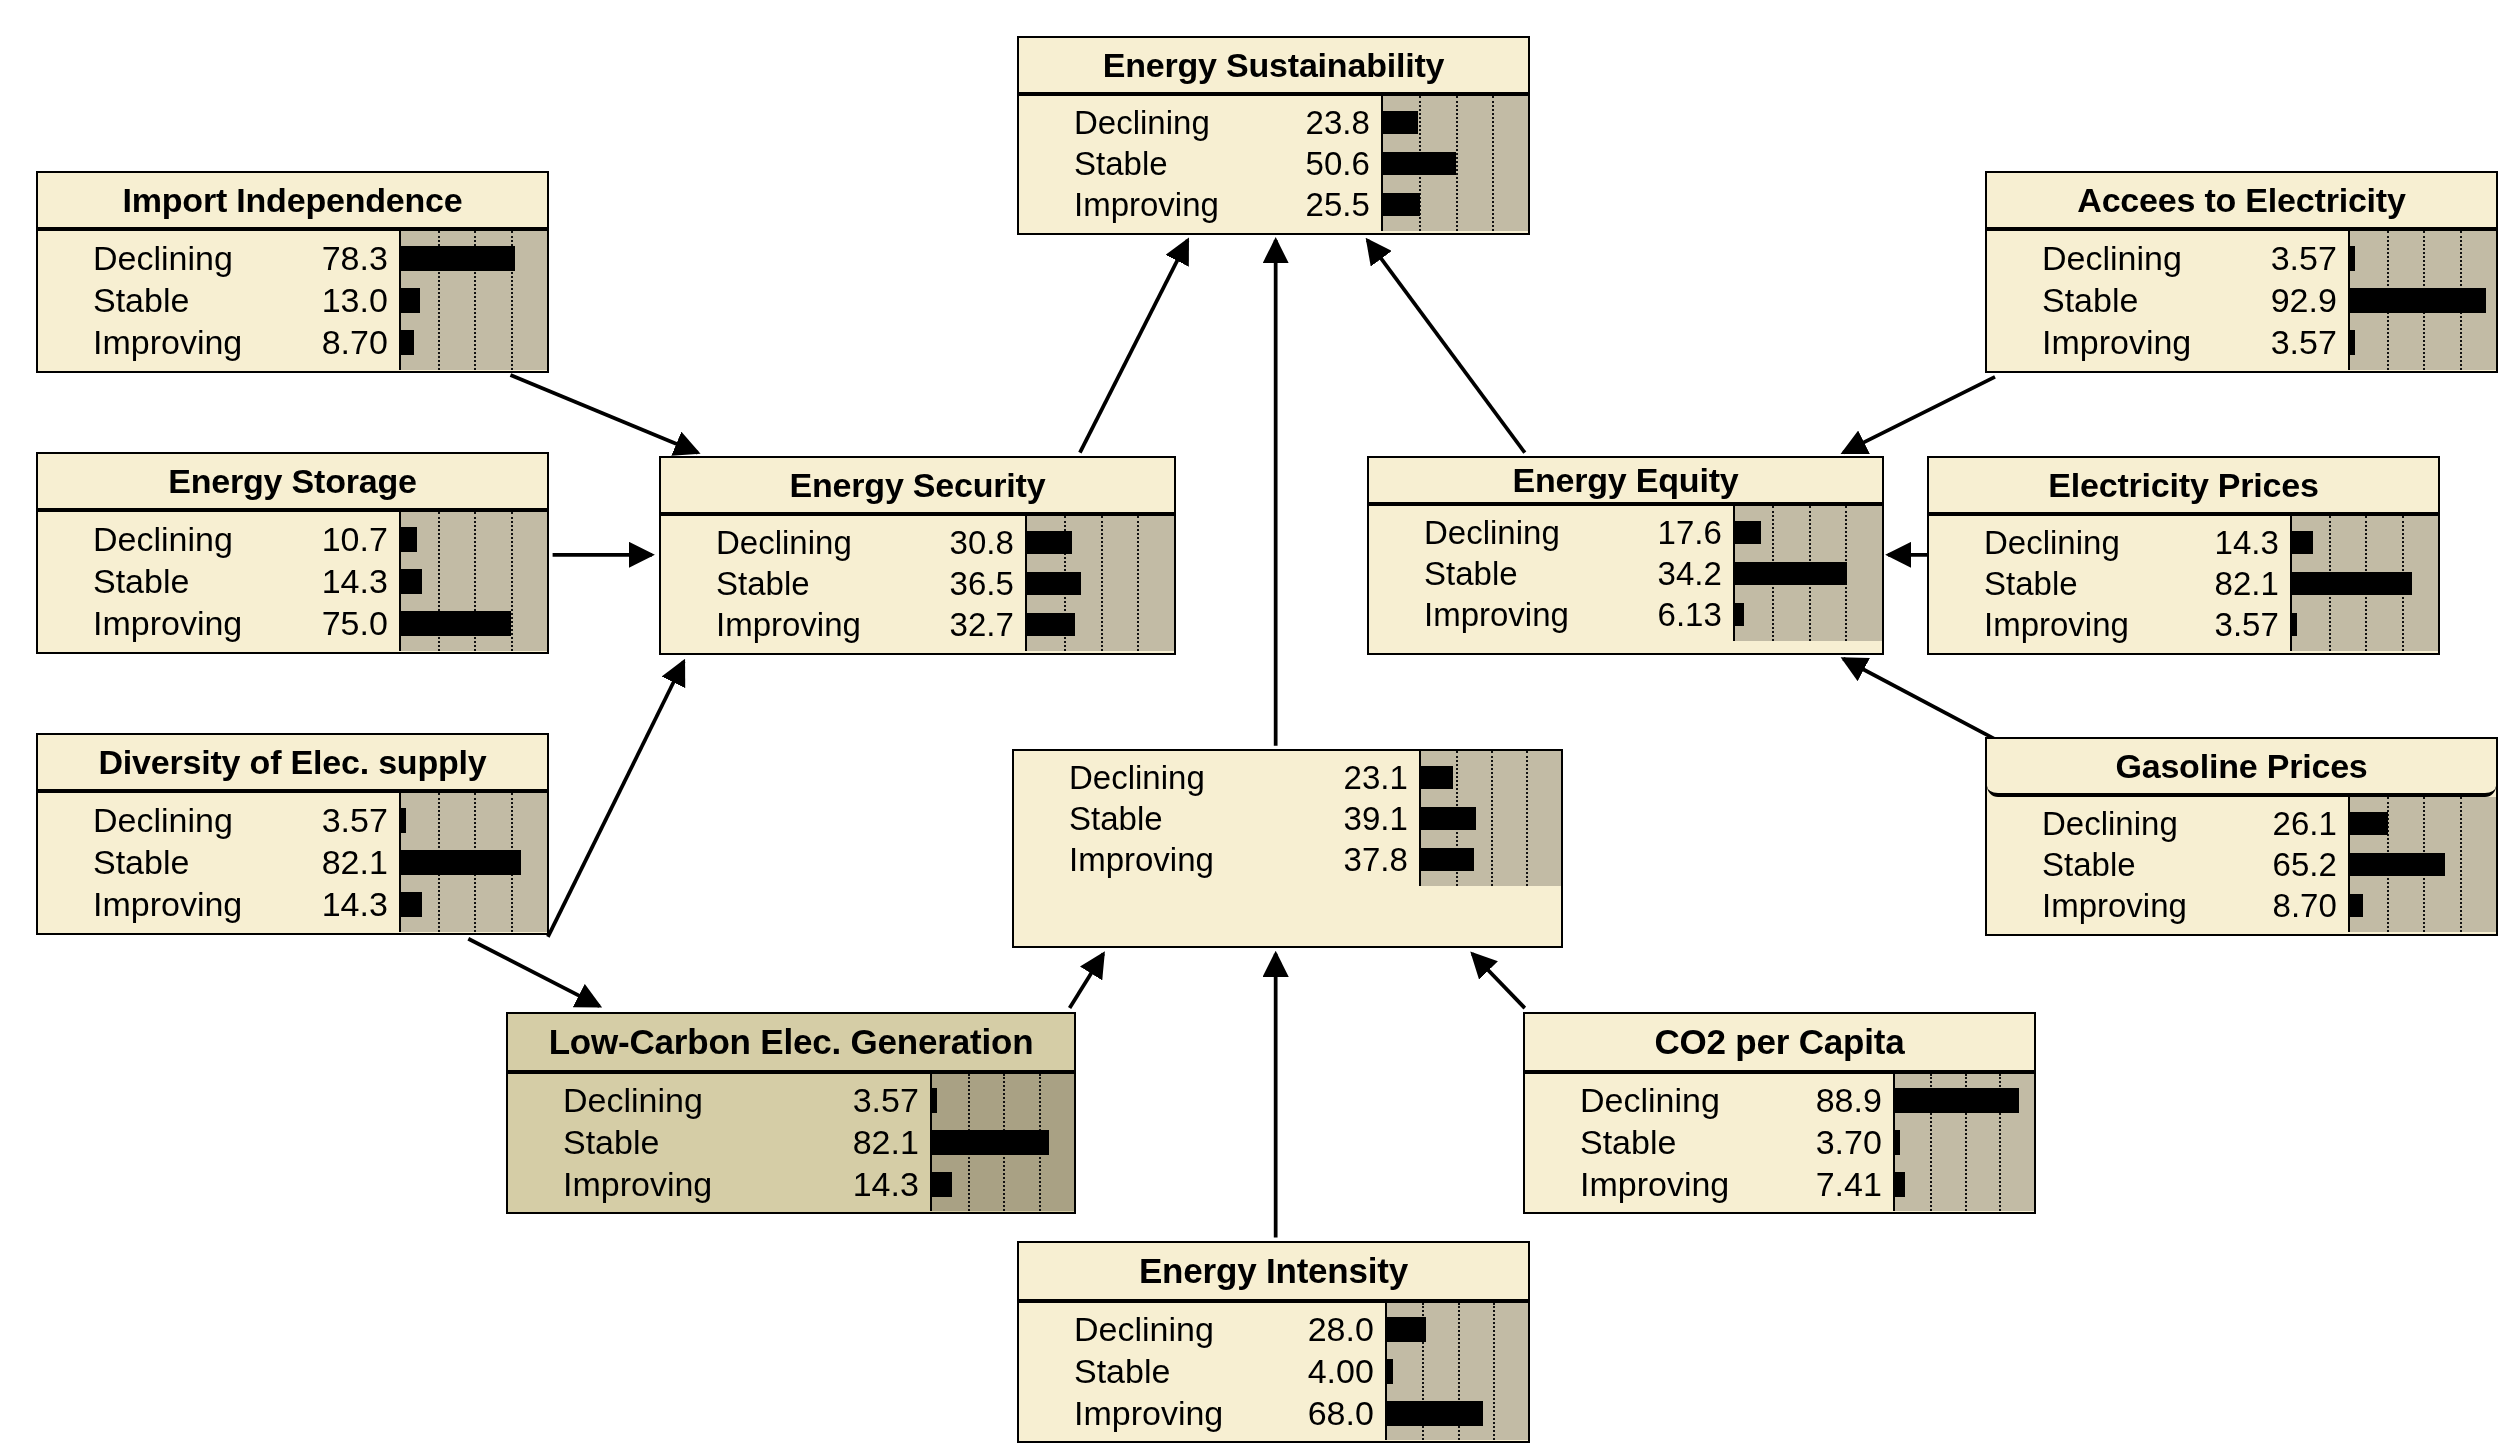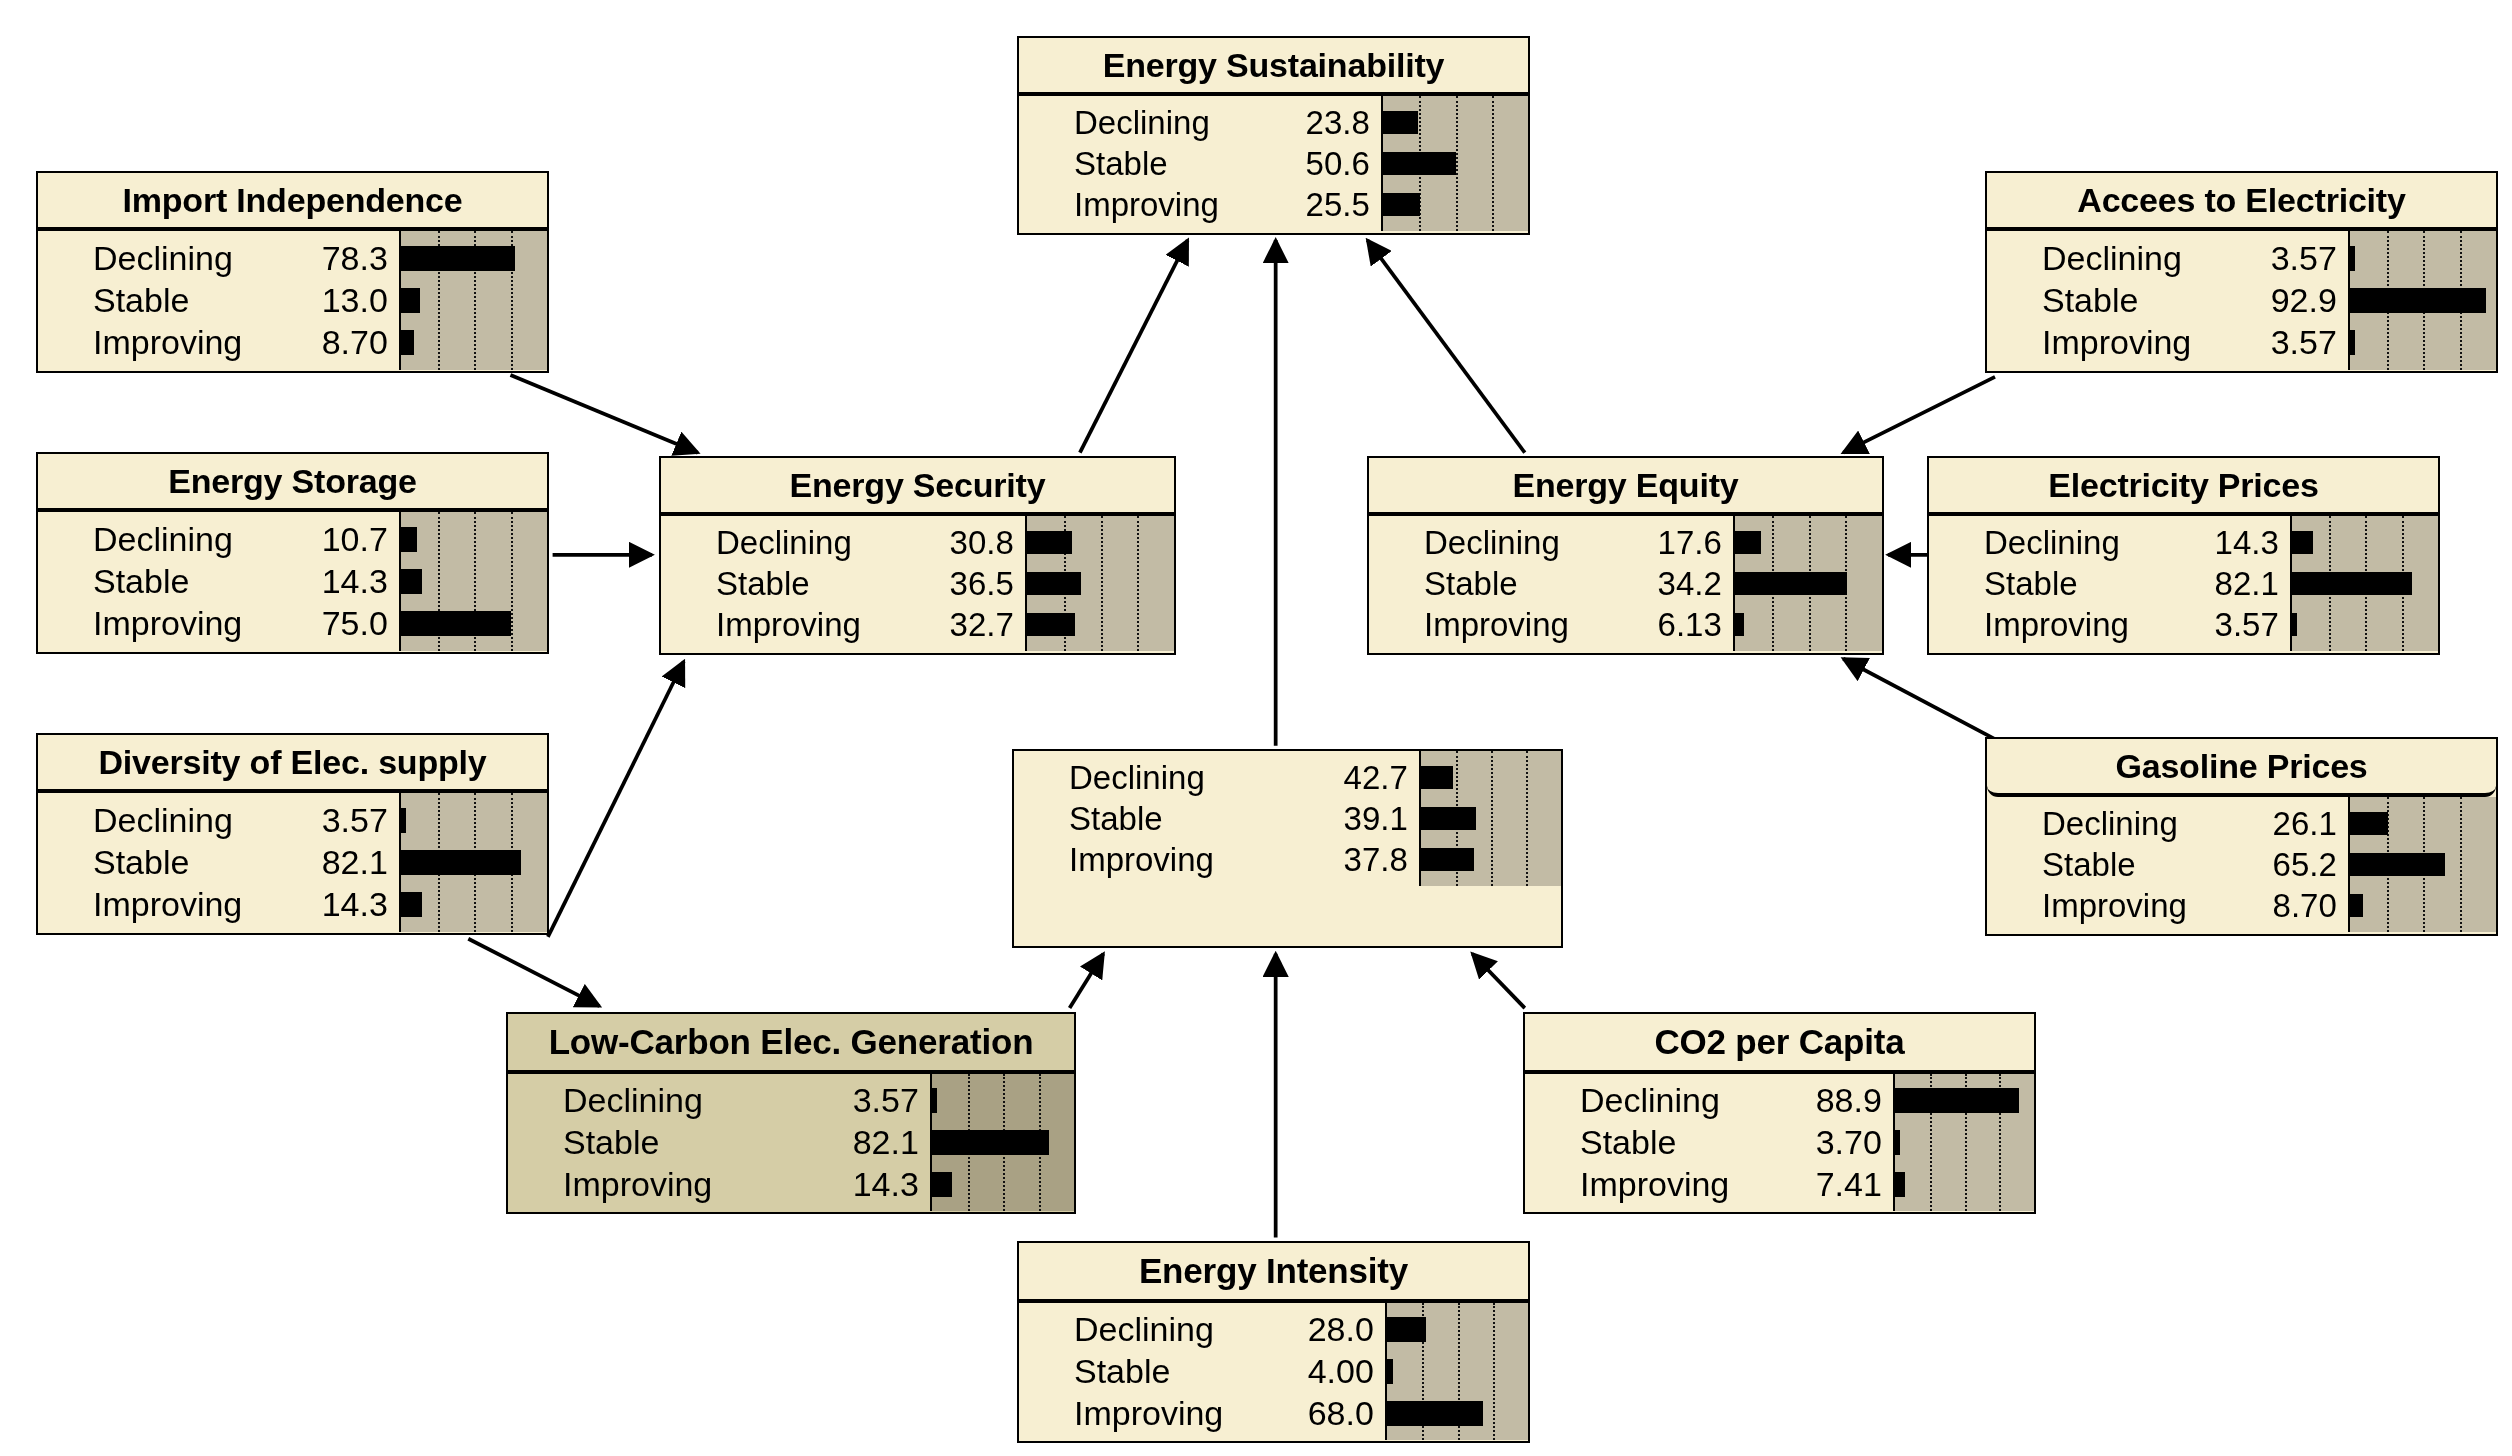--- a/index.html
+++ b/index.html
@@ -268,21 +268,21 @@
           <div class="brow" style="height: 41px;">
             <div class="bar" style="width: 50.6%;"></div>
           </div>
           <div class="brow" style="height: 41px;">
             <div class="bar" style="width: 25.5%;"></div>
           </div>
         </div>
       </div>
     </div>
     <div class="node" style="left: 1367px; top: 456px; width: 517px; height: 199px;">
-      <div class="node-title" style="height: 58px; font-size: 34px;">Energy Equity</div>
+      <div class="node-title" style="height: 48px; font-size: 34px;">Energy Equity</div>
       <div class="node-body" style="height: 135px;">
         <div class="labels" style="width: 324px; height: 135px;">
           <div class="lrow" style="height: 41px; font-size: 33px;">
             <span class="lname">Declining</span>
             <span class="lval">17.6</span>
           </div>
           <div class="lrow" style="height: 41px; font-size: 33px;">
             <span class="lname">Stable</span>
             <span class="lval">34.2</span>
           </div>
@@ -412,21 +412,21 @@
             <div class="bar" style="width: 8.7%;"></div>
           </div>
         </div>
       </div>
     </div>
     <div class="node" style="left: 1012px; top: 749px; width: 551px; height: 199px;">
       <div class="node-body" style="height: 135px;">
         <div class="labels" style="width: 365px; height: 135px;">
           <div class="lrow" style="height: 41px; font-size: 33px;">
             <span class="lname">Declining</span>
-            <span class="lval">42.7</span>
+            <span class="lval">23.1</span>
           </div>
           <div class="lrow" style="height: 41px; font-size: 33px;">
             <span class="lname">Stable</span>
             <span class="lval">39.1</span>
           </div>
           <div class="lrow" style="height: 41px; font-size: 33px;">
             <span class="lname">Improving</span>
             <span class="lval">37.8</span>
           </div>
         </div>

